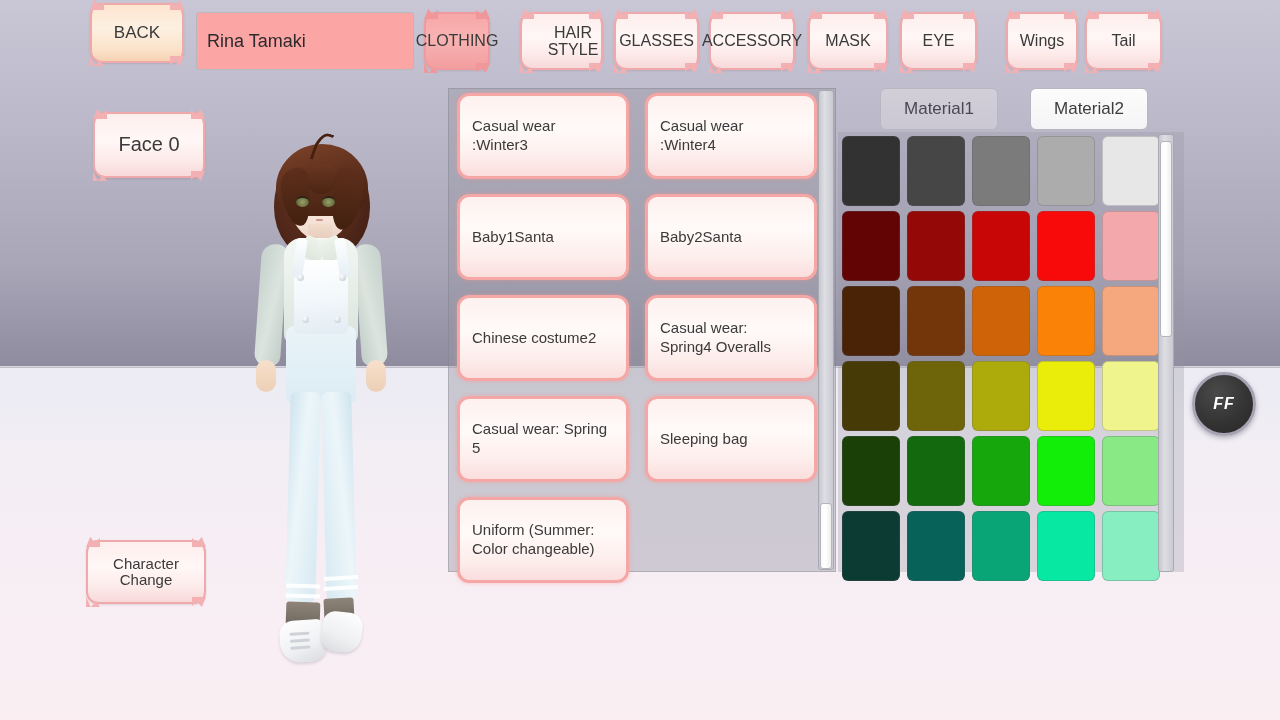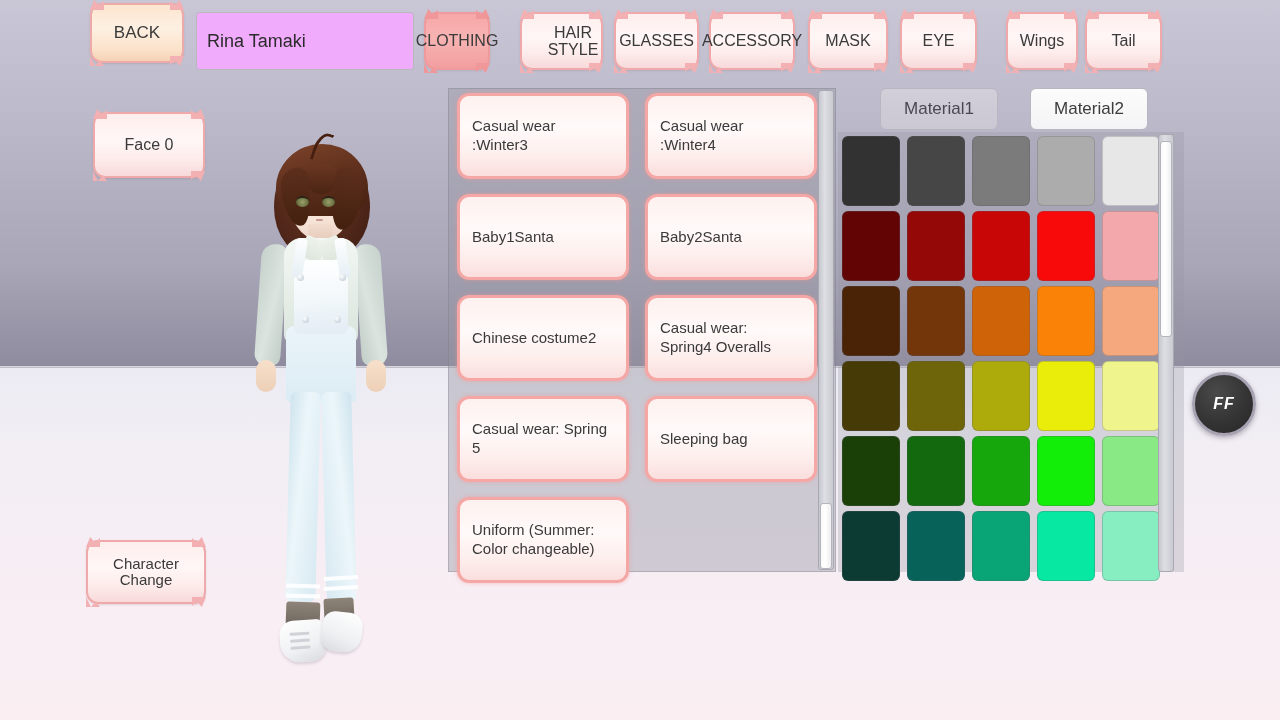--- a/index.html
+++ b/index.html
@@ -161,30 +161,30 @@
     border-color: #eeaaa9;
   }
 
   
   .topbar { position: absolute; left: 0; top: 0; width: 1280px; height: 82px; }
 
   #back-button { position: absolute; left: 90px; top: 3px; width: 94px; height: 60px; font-size: 17px; }
 
   #name-field {
     position: absolute; left: 196px; top: 12px; width: 218px; height: 58px;
-    background: #f0abfc; border: 1px solid #b8b8bd; border-radius: 3px;
+    background: #fca5a5; border: 1px solid #b8b8bd; border-radius: 3px;
     font-family: "Liberation Sans", sans-serif; font-size: 18px; color: #2b2b2b;
     padding: 0 10px;
   }
 
   .tabs { position: absolute; left: 424px; top: 0; height: 82px; }
   .tab { position: absolute; top: 12px; height: 58px; font-size: 16px; }
 
   
-  #face-button { position: absolute; left: 93px; top: 112px; width: 112px; height: 66px; font-size: 16px; }
+  #face-button { position: absolute; left: 93px; top: 112px; width: 112px; height: 66px; font-size: 20px; }
   #character-change-button { position: absolute; left: 86px; top: 540px; width: 120px; height: 64px; font-size: 15px; }
 
   
   .list-panel {
     position: absolute; left: 448px; top: 88px; width: 388px; height: 484px;
     background: rgba(150,150,162,0.42);
     border: 1px solid rgba(120,120,135,0.35);
   }
   .list-grid {
     position: absolute; left: 8px; top: 4px; width: 362px; height: 476px;

